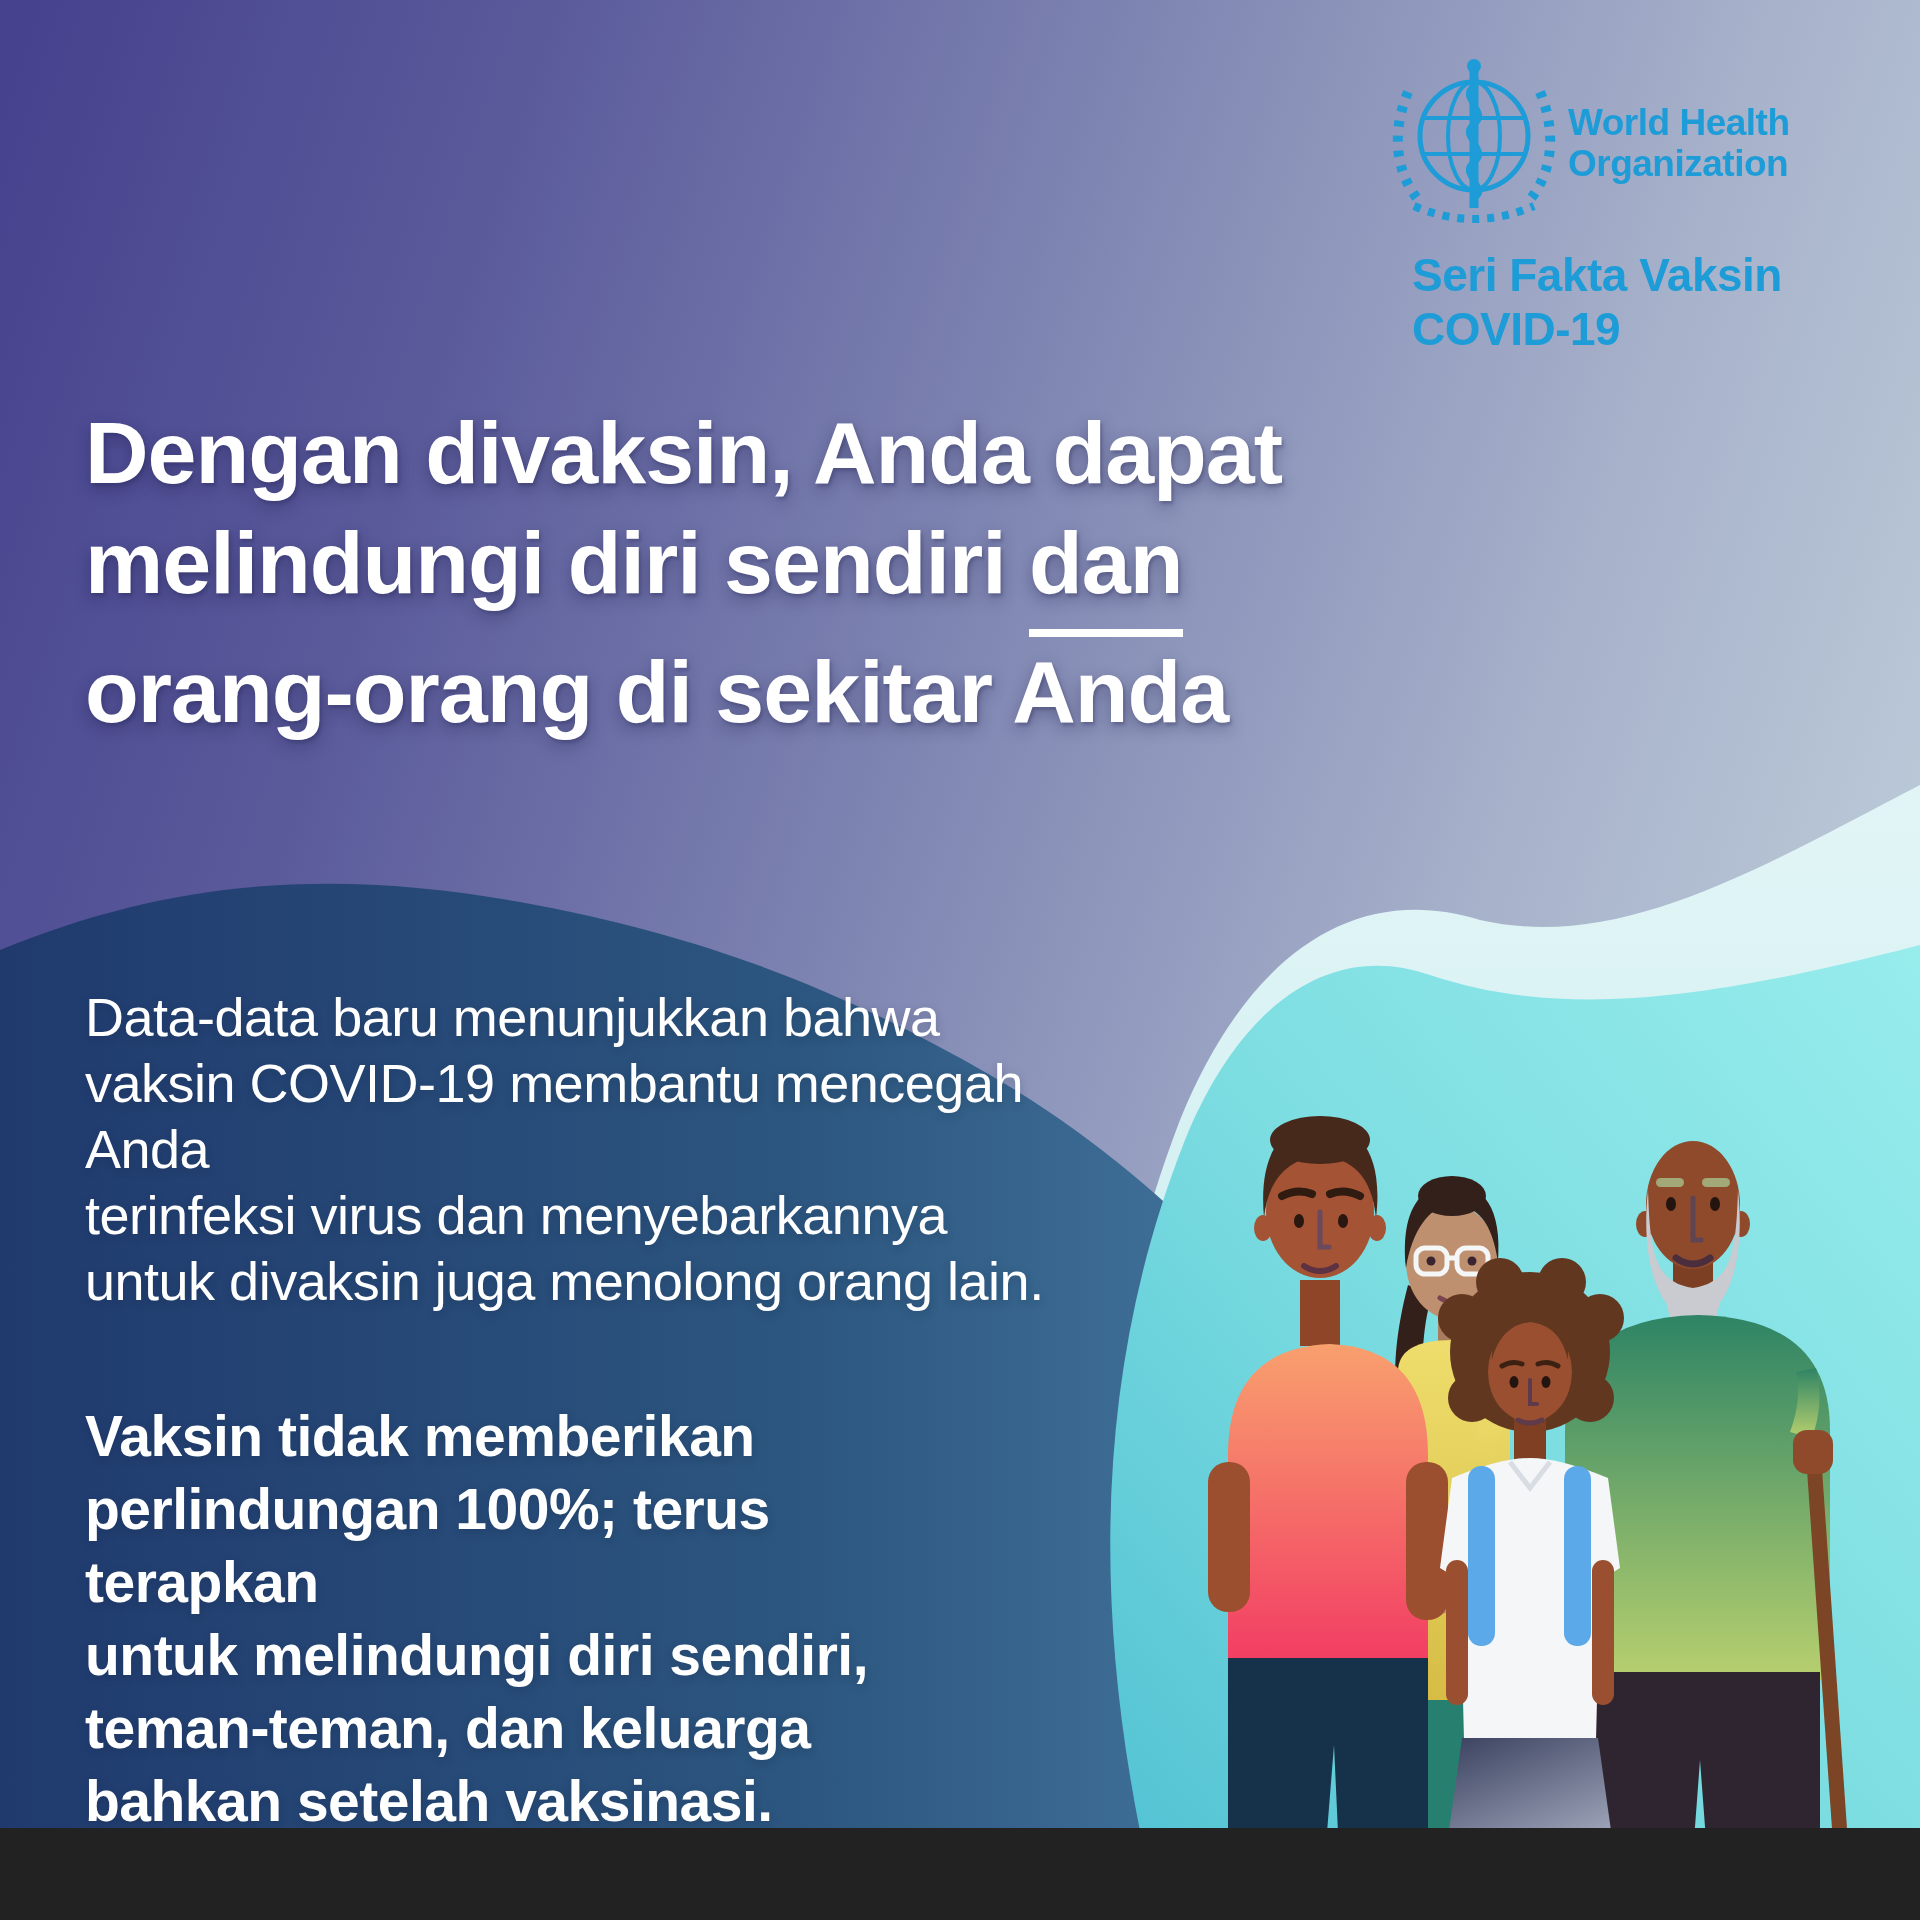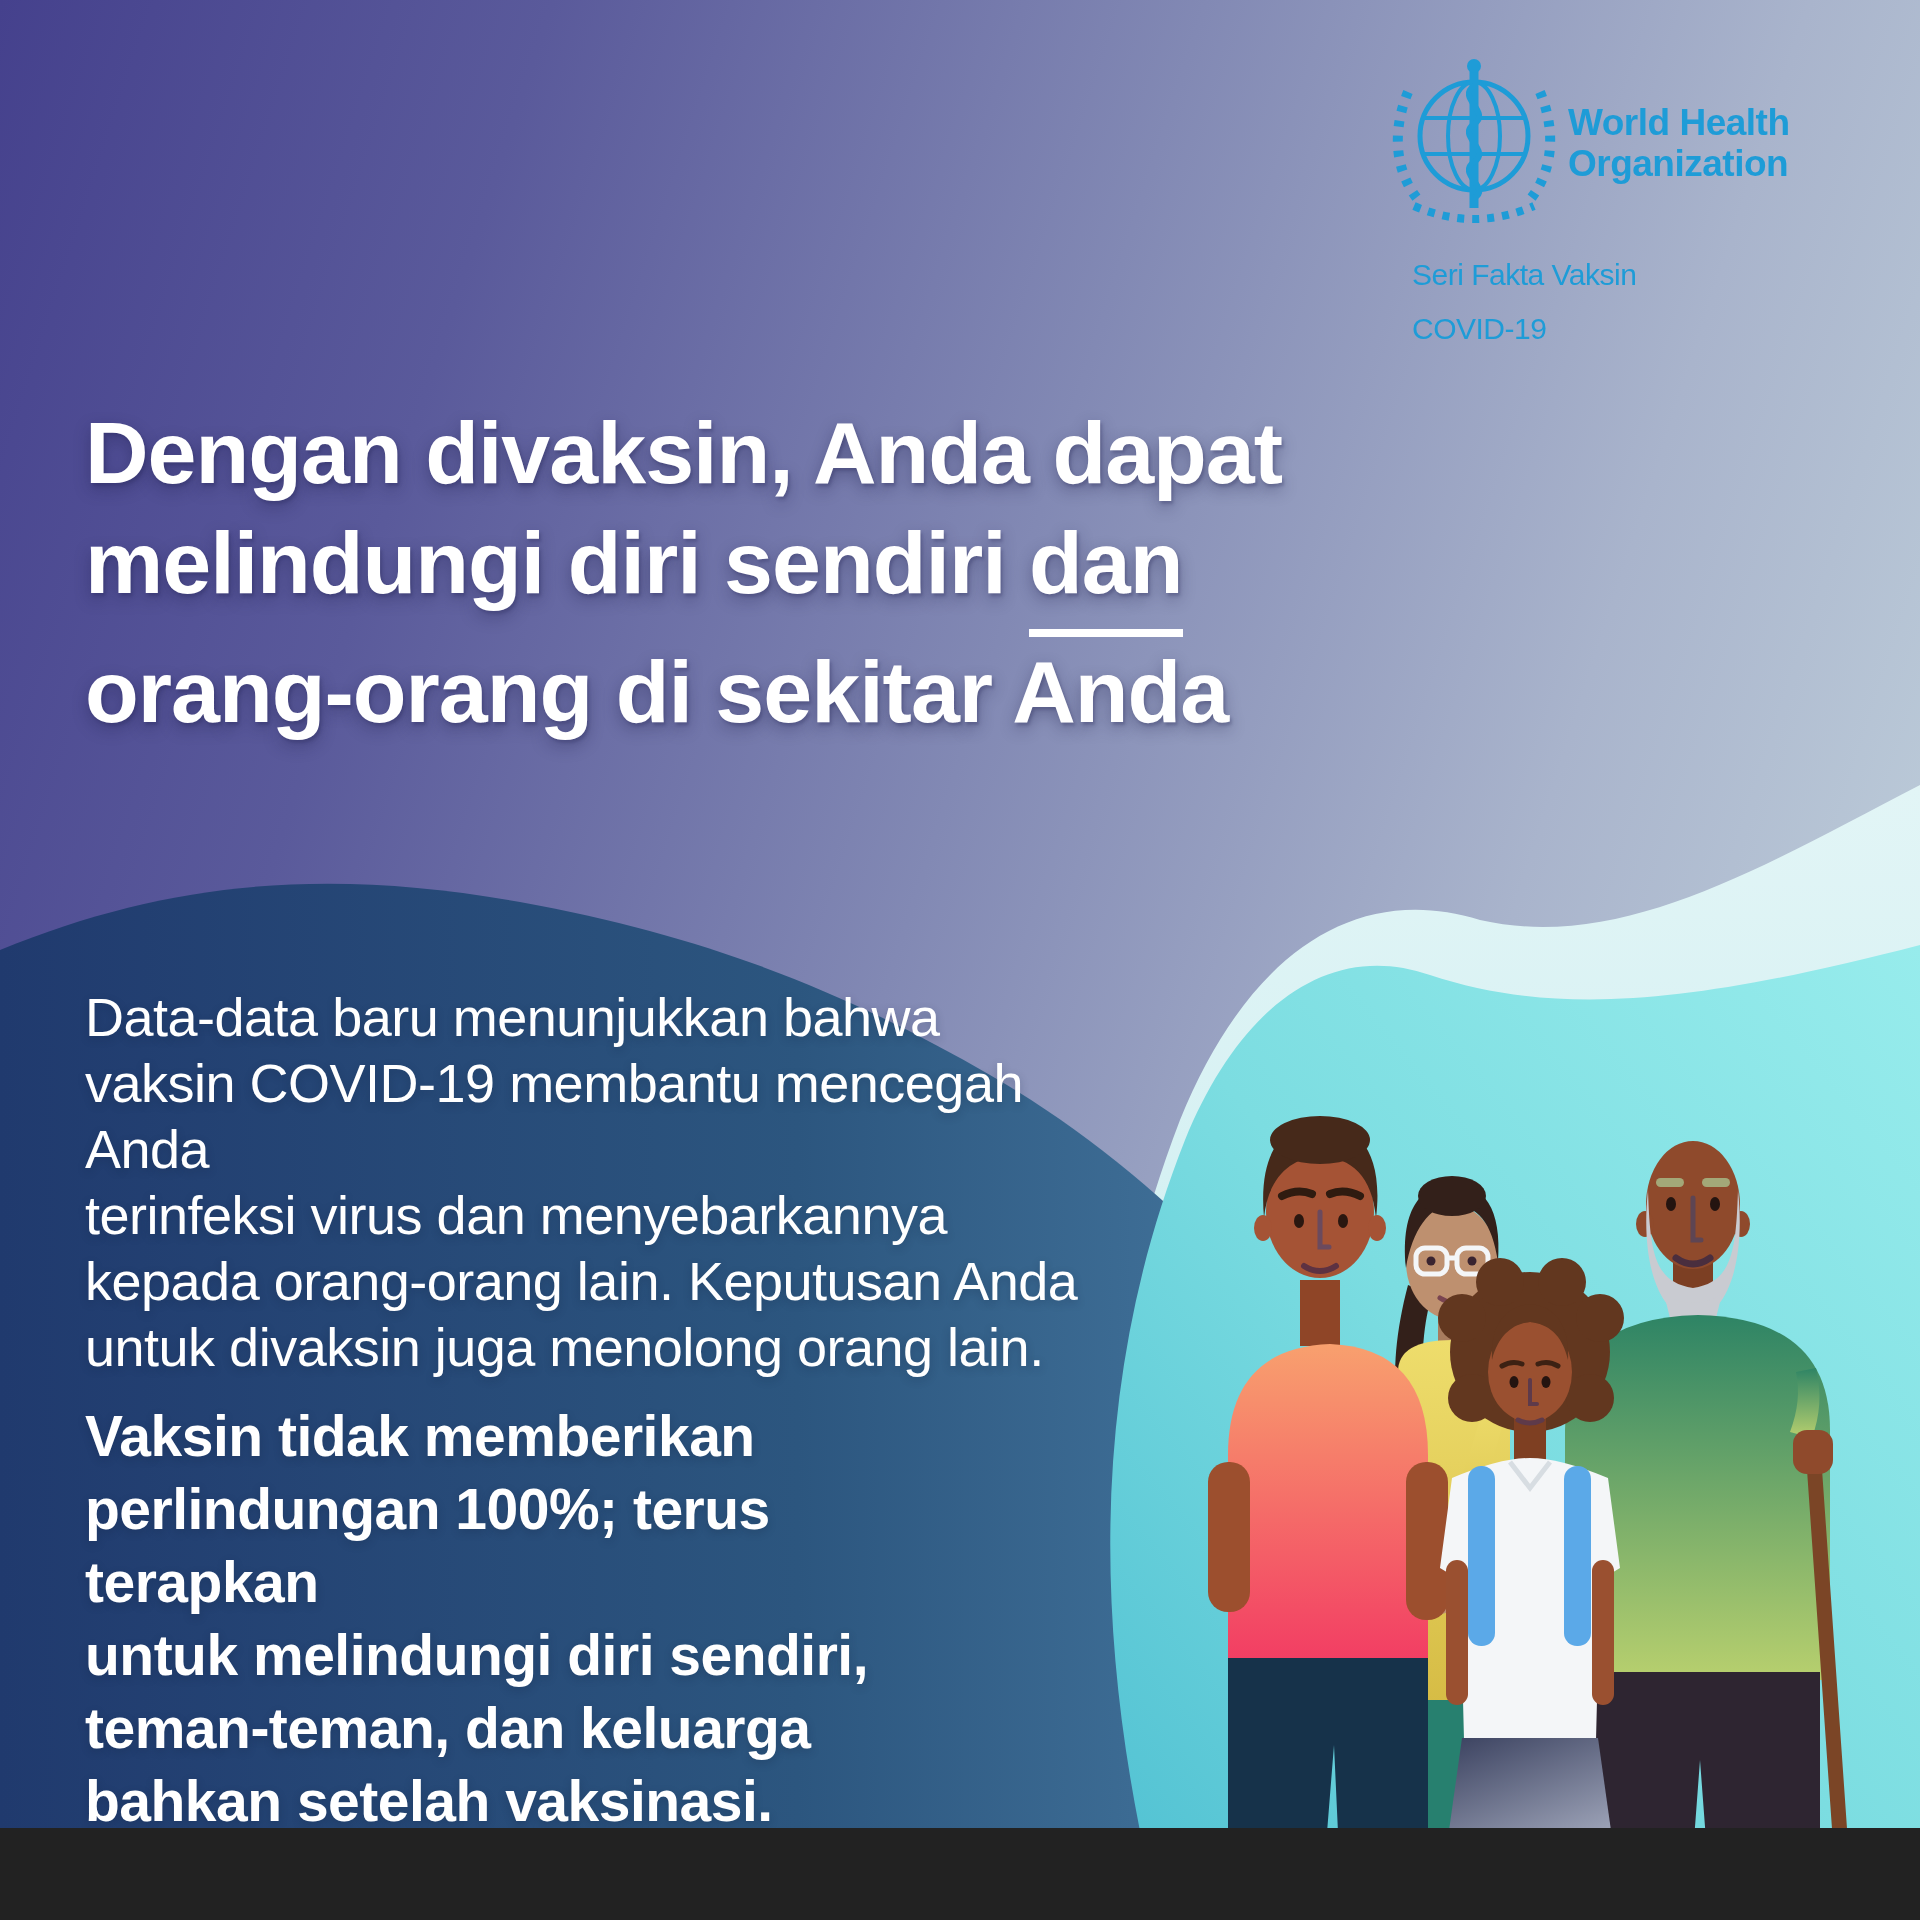--- a/index.html
+++ b/index.html
@@ -13,21 +13,21 @@
   .bg-svg{position:absolute;inset:0;display:block;}
   .txt{position:absolute;color:#ffffff;}
 
   .who-block{position:absolute;left:1400px;top:70px;width:480px;}
   .who-name{
     position:absolute;left:168px;top:32px;
     color:#1e9cd7;font-weight:bold;font-size:37px;line-height:41px;letter-spacing:-0.5px;
   }
   .who-series{
     position:absolute;left:12px;top:178px;
-    color:#1e9cd7;font-weight:normal;font-size:30px;line-height:54px;letter-spacing:-0.5px;
+    color:#1e9cd7;font-weight:bold;font-size:46px;line-height:54px;letter-spacing:-0.5px;
   }
 
   .headline{
     left:85px;top:398px;width:1200px;
     font-size:88px;font-weight:bold;line-height:110px;letter-spacing:-1px;
     text-shadow:0 6px 16px rgba(25,25,70,0.35), 2px 3px 3px rgba(35,35,85,0.25);
   }
   .headline .u{
     display:inline-block;
     border-bottom:8px solid #ffffff;
@@ -223,21 +223,20 @@
       <span>melindungi diri sendiri</span>
       <span class="u">dan</span>
     </div>
     <div>orang-orang di sekitar Anda</div>
   </div>
 
   <div class="txt body-par">
     <div>Data-data baru menunjukkan bahwa</div>
     <div>vaksin COVID-19 membantu mencegah Anda</div>
     <div>terinfeksi virus dan menyebarkannya</div>
-    <div>kepada orang-orang lain. Keputusan Anda</div>
     <div>untuk divaksin juga menolong orang lain.</div>
   </div>
 
   <div class="txt emph-par">
     <div>Vaksin tidak memberikan</div>
     <div>perlindungan 100%; terus terapkan</div>
     <div>untuk melindungi diri sendiri,</div>
     <div>teman-teman, dan keluarga</div>
     <div>bahkan setelah vaksinasi.</div>
   </div>

